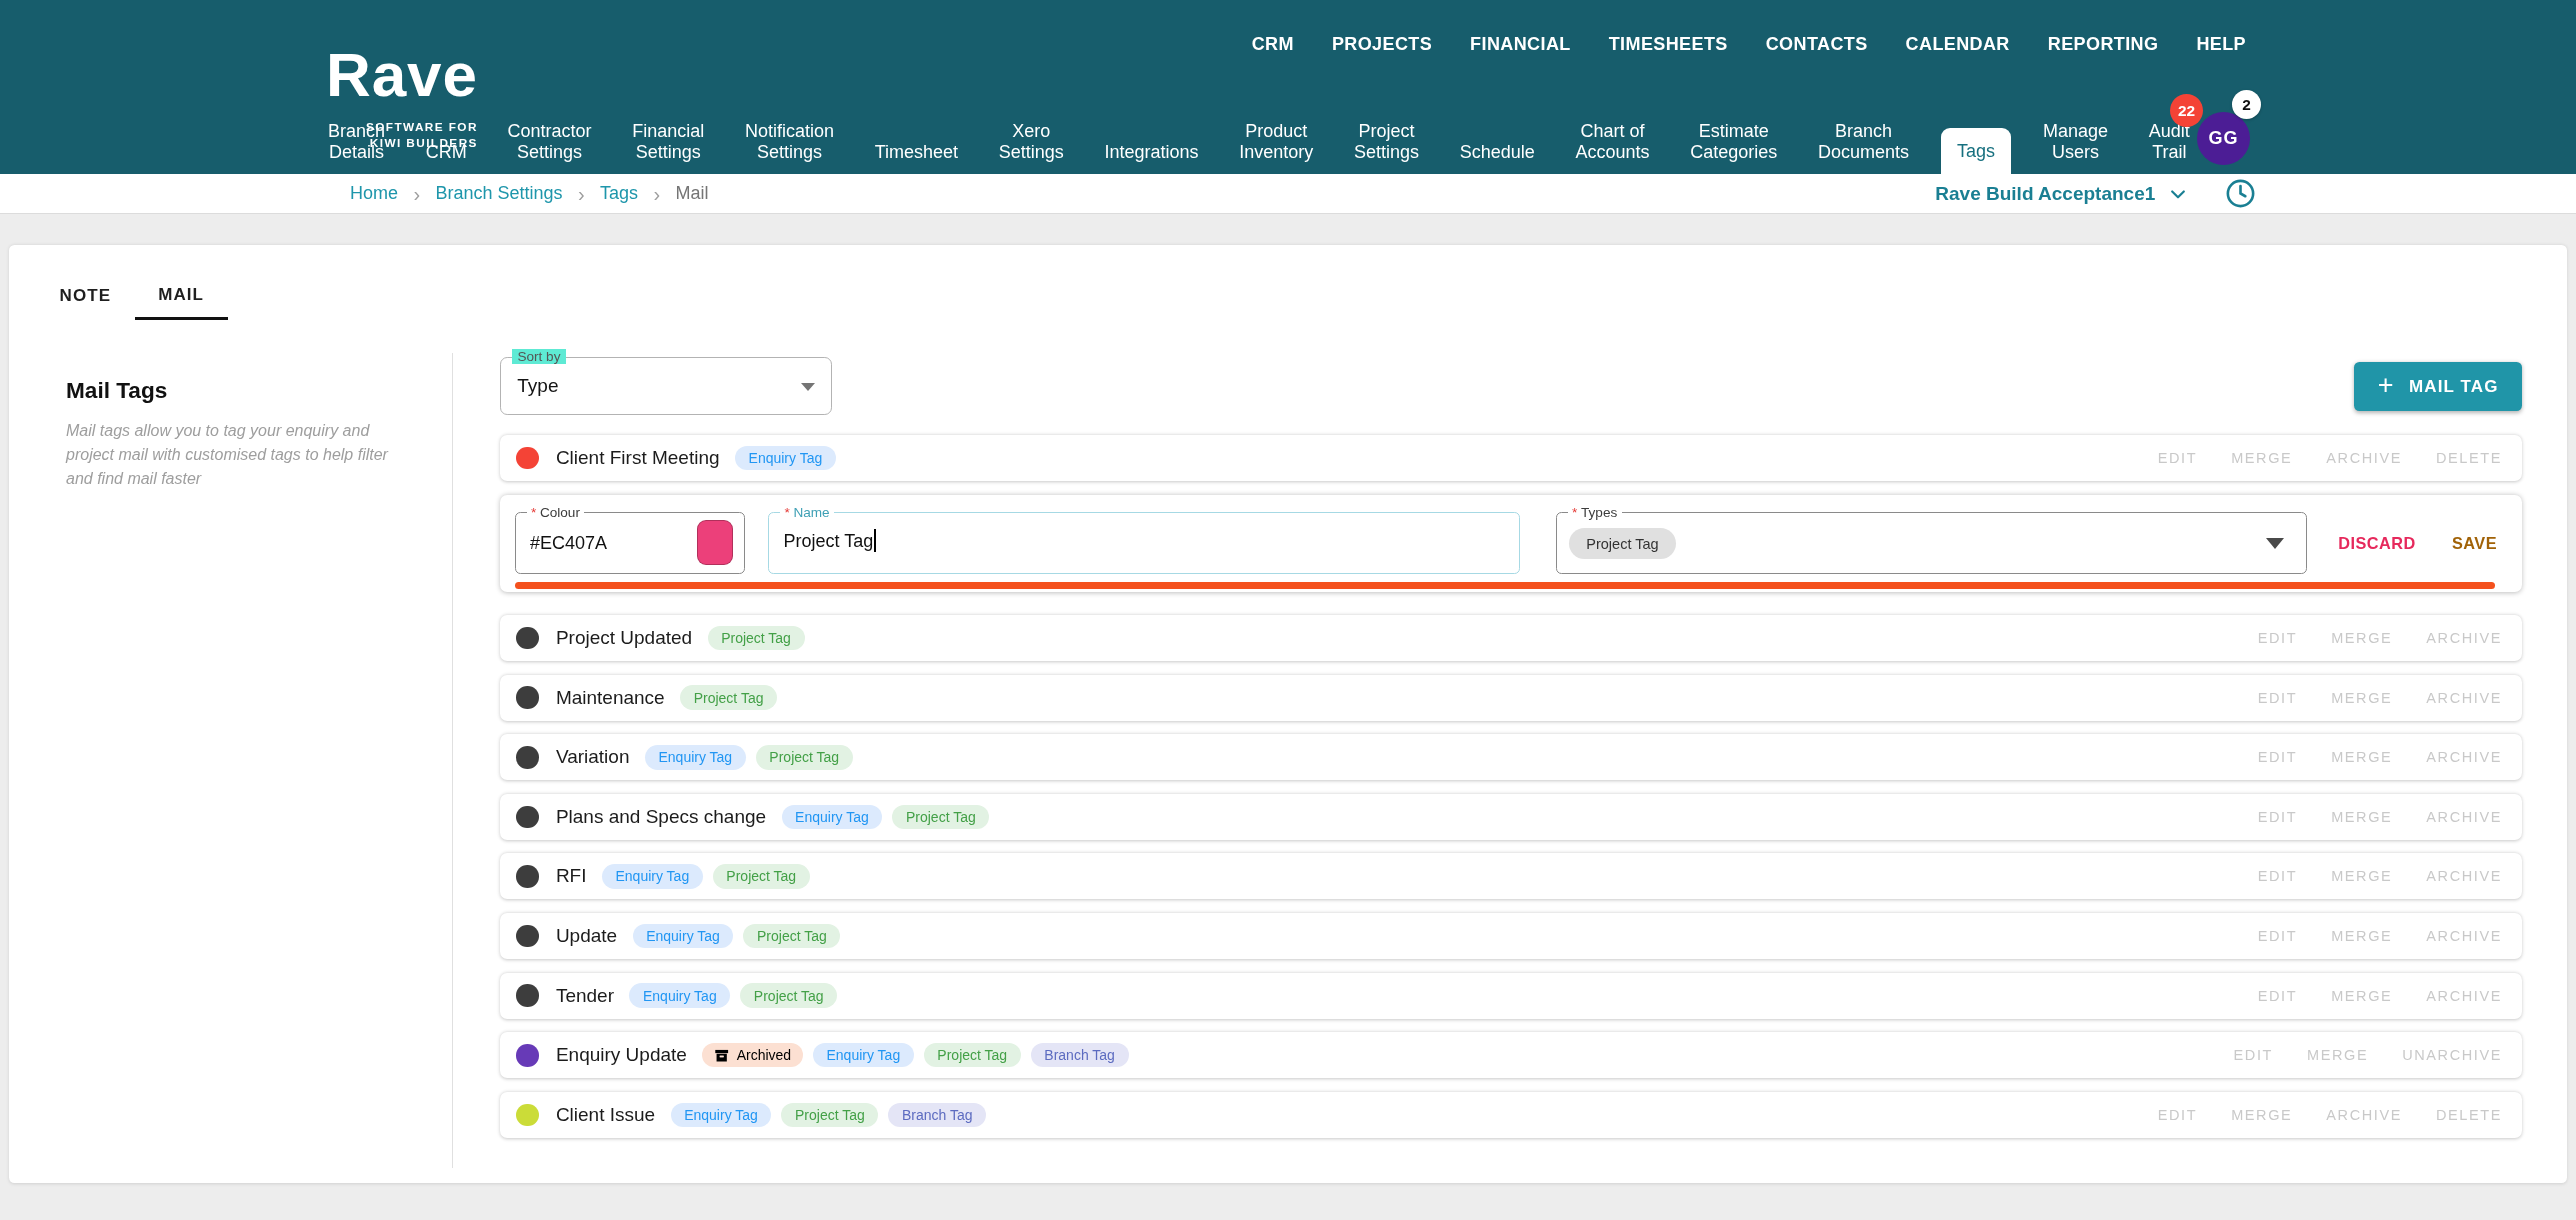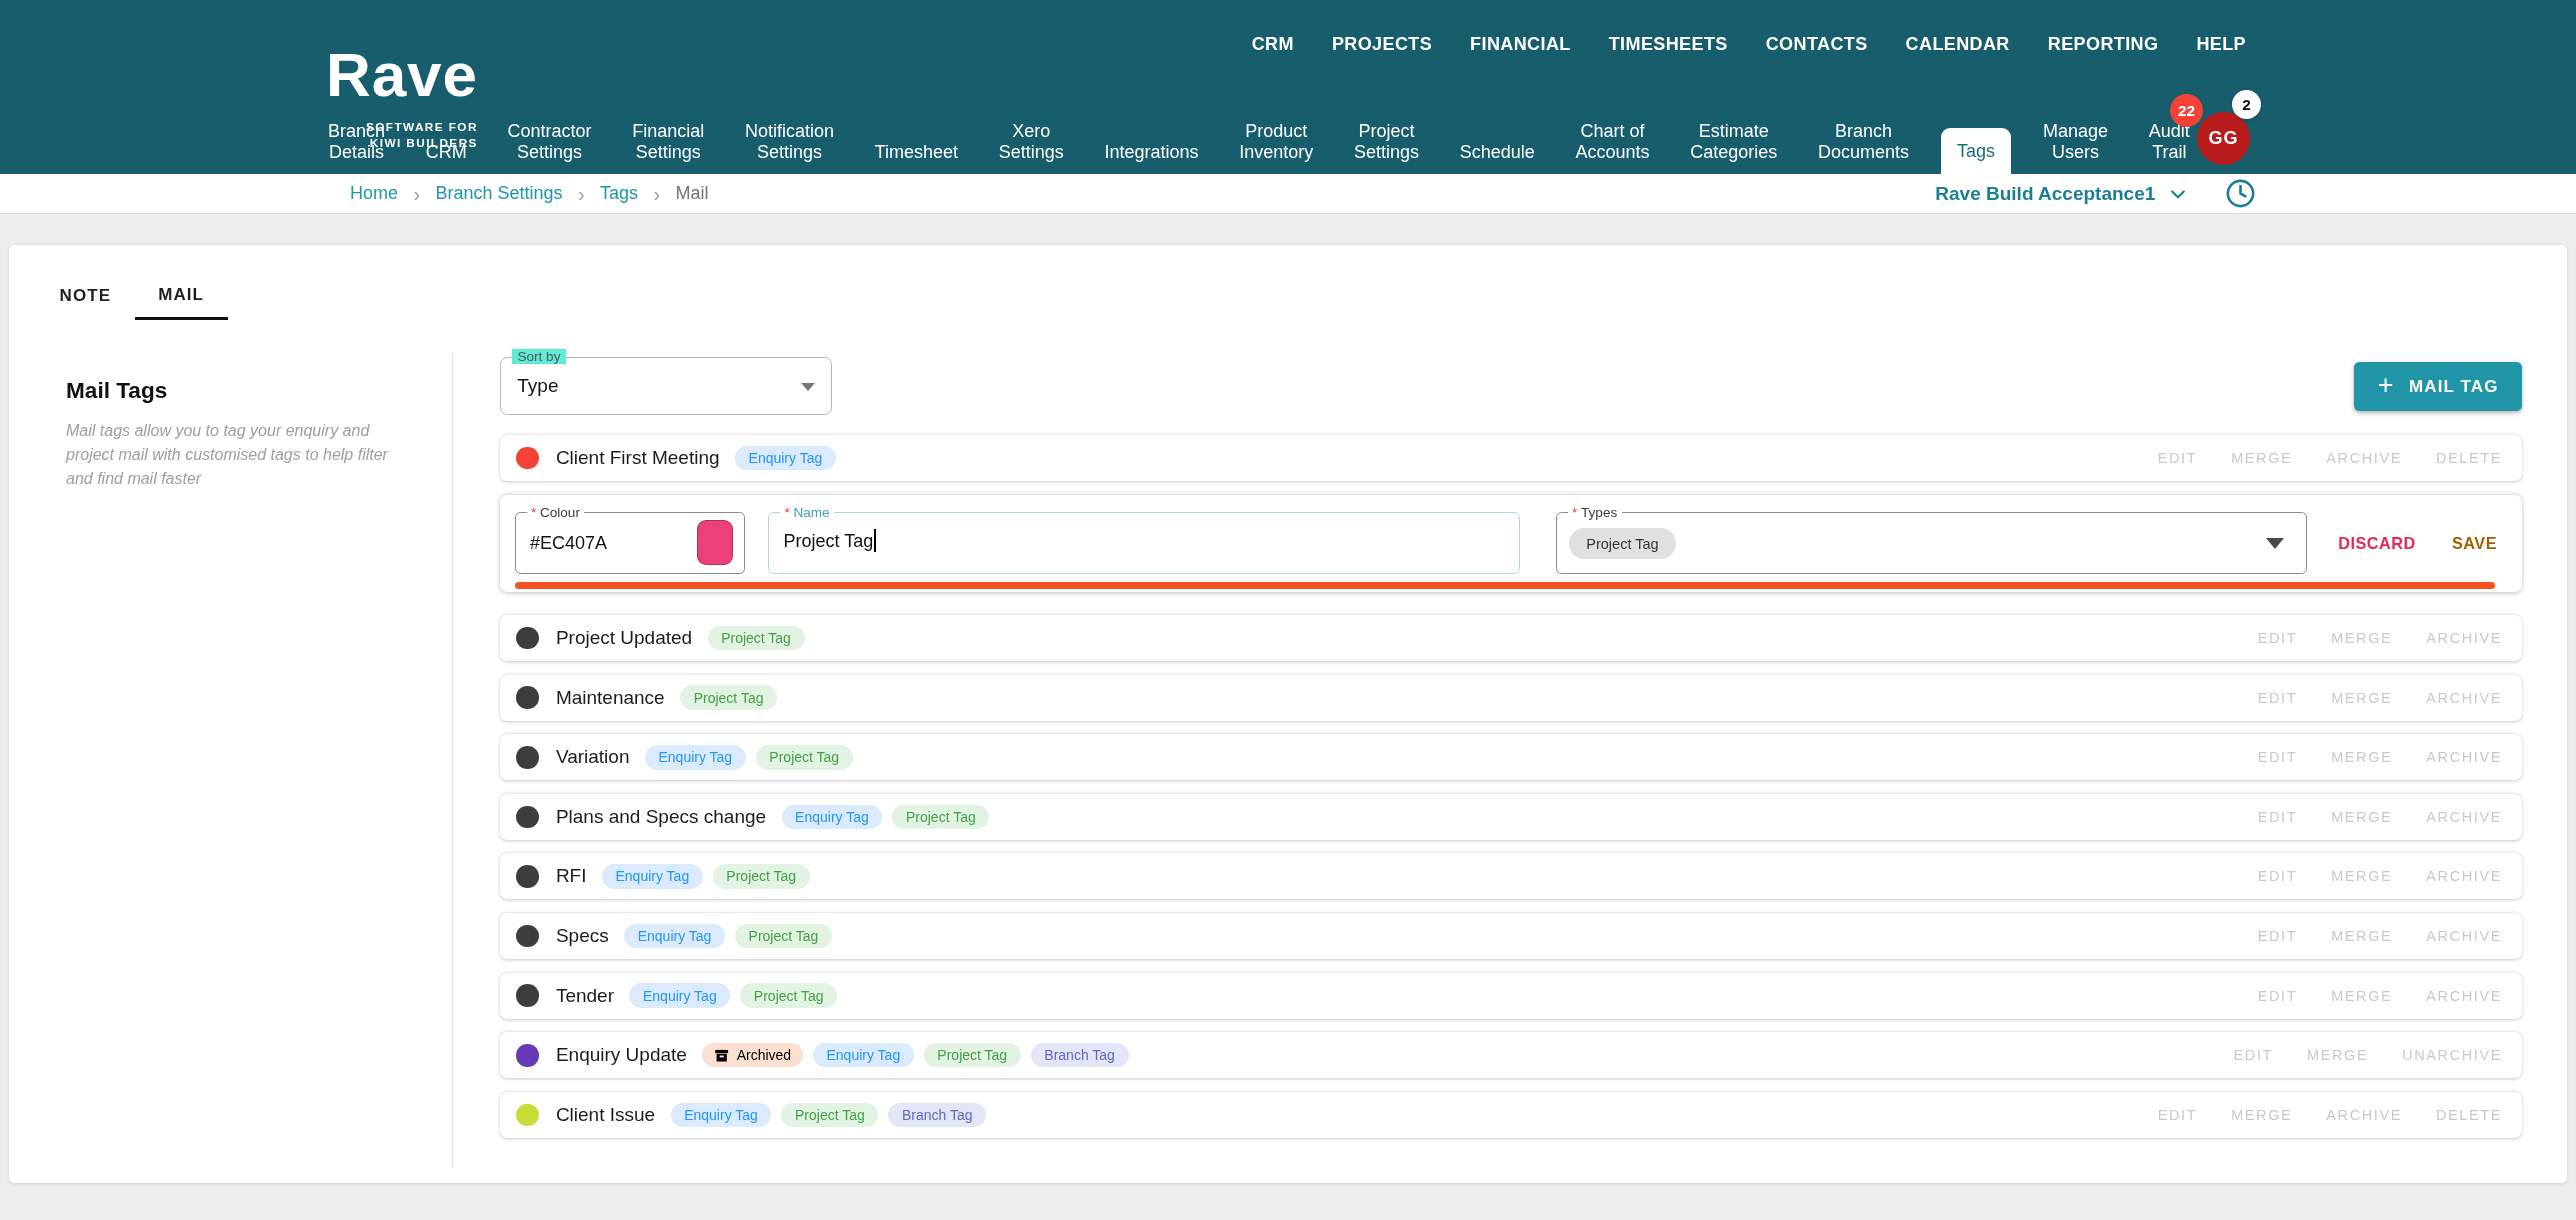--- a/index.html
+++ b/index.html
@@ -14,21 +14,21 @@
   .logo-tagline { text-align:right; font-size:11.8px; font-weight:bold; letter-spacing:1.4px; line-height:1.35; margin-top:14px; }
   .top-nav { position:absolute; top:34px; right:330px; display:flex; gap:38px; }
   .top-nav-item { color:#fff; font-size:18px; font-weight:bold; letter-spacing:0.4px; text-decoration:none; }
   .sub-nav { position:absolute; left:319px; right:377px; bottom:0; display:flex;
     align-items:flex-end; justify-content:space-between; }
   .sub-nav-item { display:block; color:#fff; font-size:18px; line-height:1.2; text-align:center;
     width:min-content; min-width:43px; padding:0 9px 10px; text-decoration:none; }
   .sub-nav-item.active { background:#fff; color:#17707f; border-radius:9px 9px 0 0;
     padding:12.7px 16.3px 11.8px; width:auto; }
   .avatar-group { position:absolute; right:326px; bottom:9px; width:53px; height:53px; }
-  .avatar { width:53px; height:53px; border-radius:50%; background:#b91c1c; color:#fff;
+  .avatar { width:53px; height:53px; border-radius:50%; background:#4c1d95; color:#fff;
     font-weight:bold; font-size:18px; letter-spacing:0.9px; display:flex; align-items:center; justify-content:center; }
   .badge-red { position:absolute; top:-18px; left:-27px; width:33px; height:33px; border-radius:50%;
     background:#f44336; color:#fff; font-size:15.4px; font-weight:bold; display:flex; align-items:center; justify-content:center; }
   .badge-white { position:absolute; top:-22px; right:-11px; width:29px; height:29px; border-radius:50%;
     background:#fff; color:#111; font-size:15.4px; font-weight:bold; display:flex; align-items:center; justify-content:center;
     box-shadow:0 0.9px 2.7px rgba(0,0,0,.25); }
 
   
   .breadcrumb-bar { position:relative; height:40px; background:#fff; border-bottom:0.9px solid #dcdcdc;
     display:flex; align-items:center; padding-left:350px; }
@@ -305,21 +305,21 @@
                   <span class="chip" style="background: rgb(226, 242, 227); color: rgb(67, 160, 71);">Project Tag</span>
                 </span>
     <span class="row-actions">
                   <button class="row-action">EDIT</button>
                   <button class="row-action">MERGE</button>
                   <button class="row-action">ARCHIVE</button>
                 </span>
   </div>
               <div class="row">
     <span class="dot" style="background: rgb(61, 61, 61);"></span>
-    <span class="row-name">Specs</span>
+    <span class="row-name">Update</span>
     <span class="chips">
                   <span class="chip" style="background: rgb(220, 234, 253); color: rgb(33, 150, 243);">Enquiry Tag</span>
                   <span class="chip" style="background: rgb(226, 242, 227); color: rgb(67, 160, 71);">Project Tag</span>
                 </span>
     <span class="row-actions">
                   <button class="row-action">EDIT</button>
                   <button class="row-action">MERGE</button>
                   <button class="row-action">ARCHIVE</button>
                 </span>
   </div>

